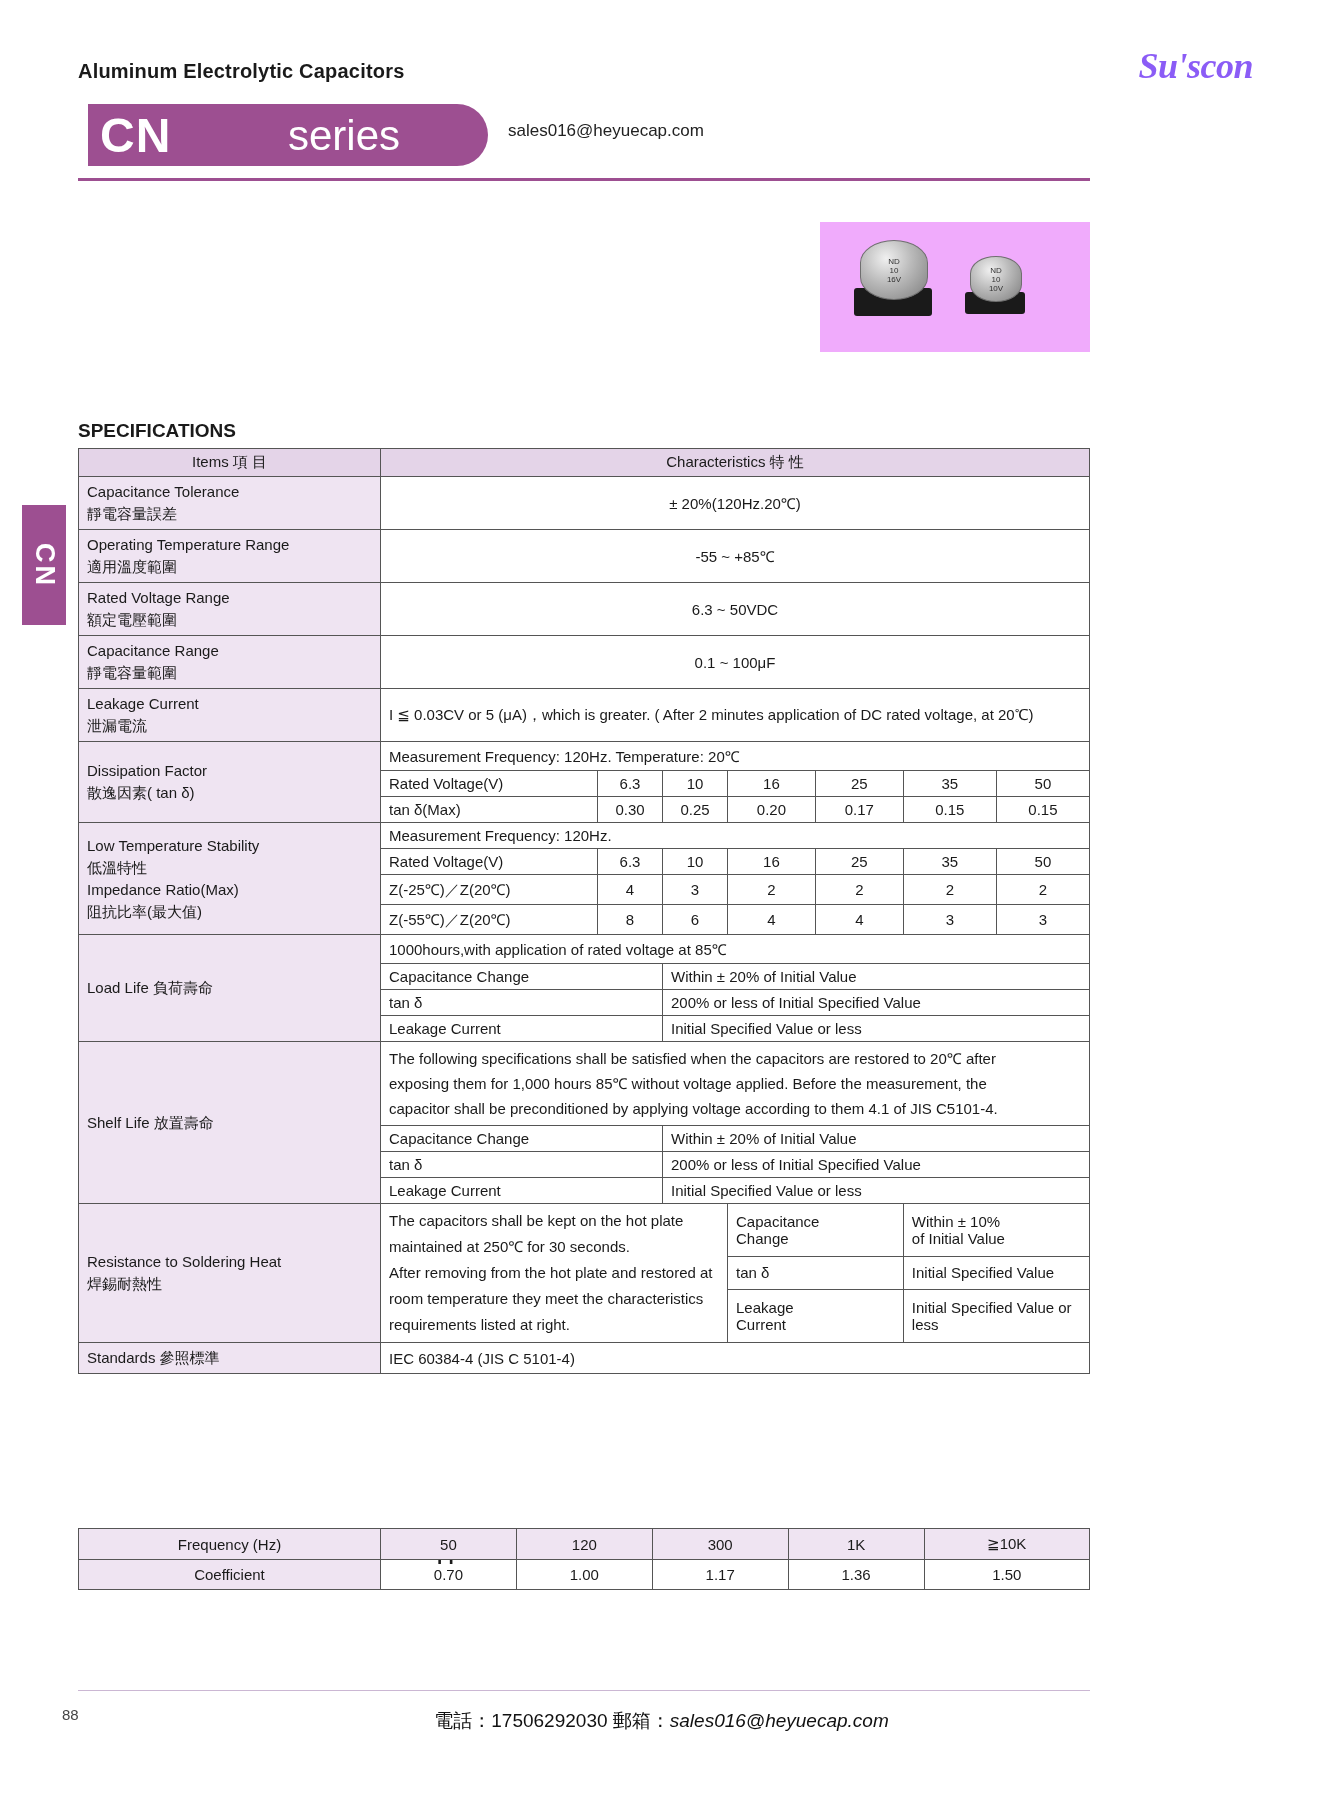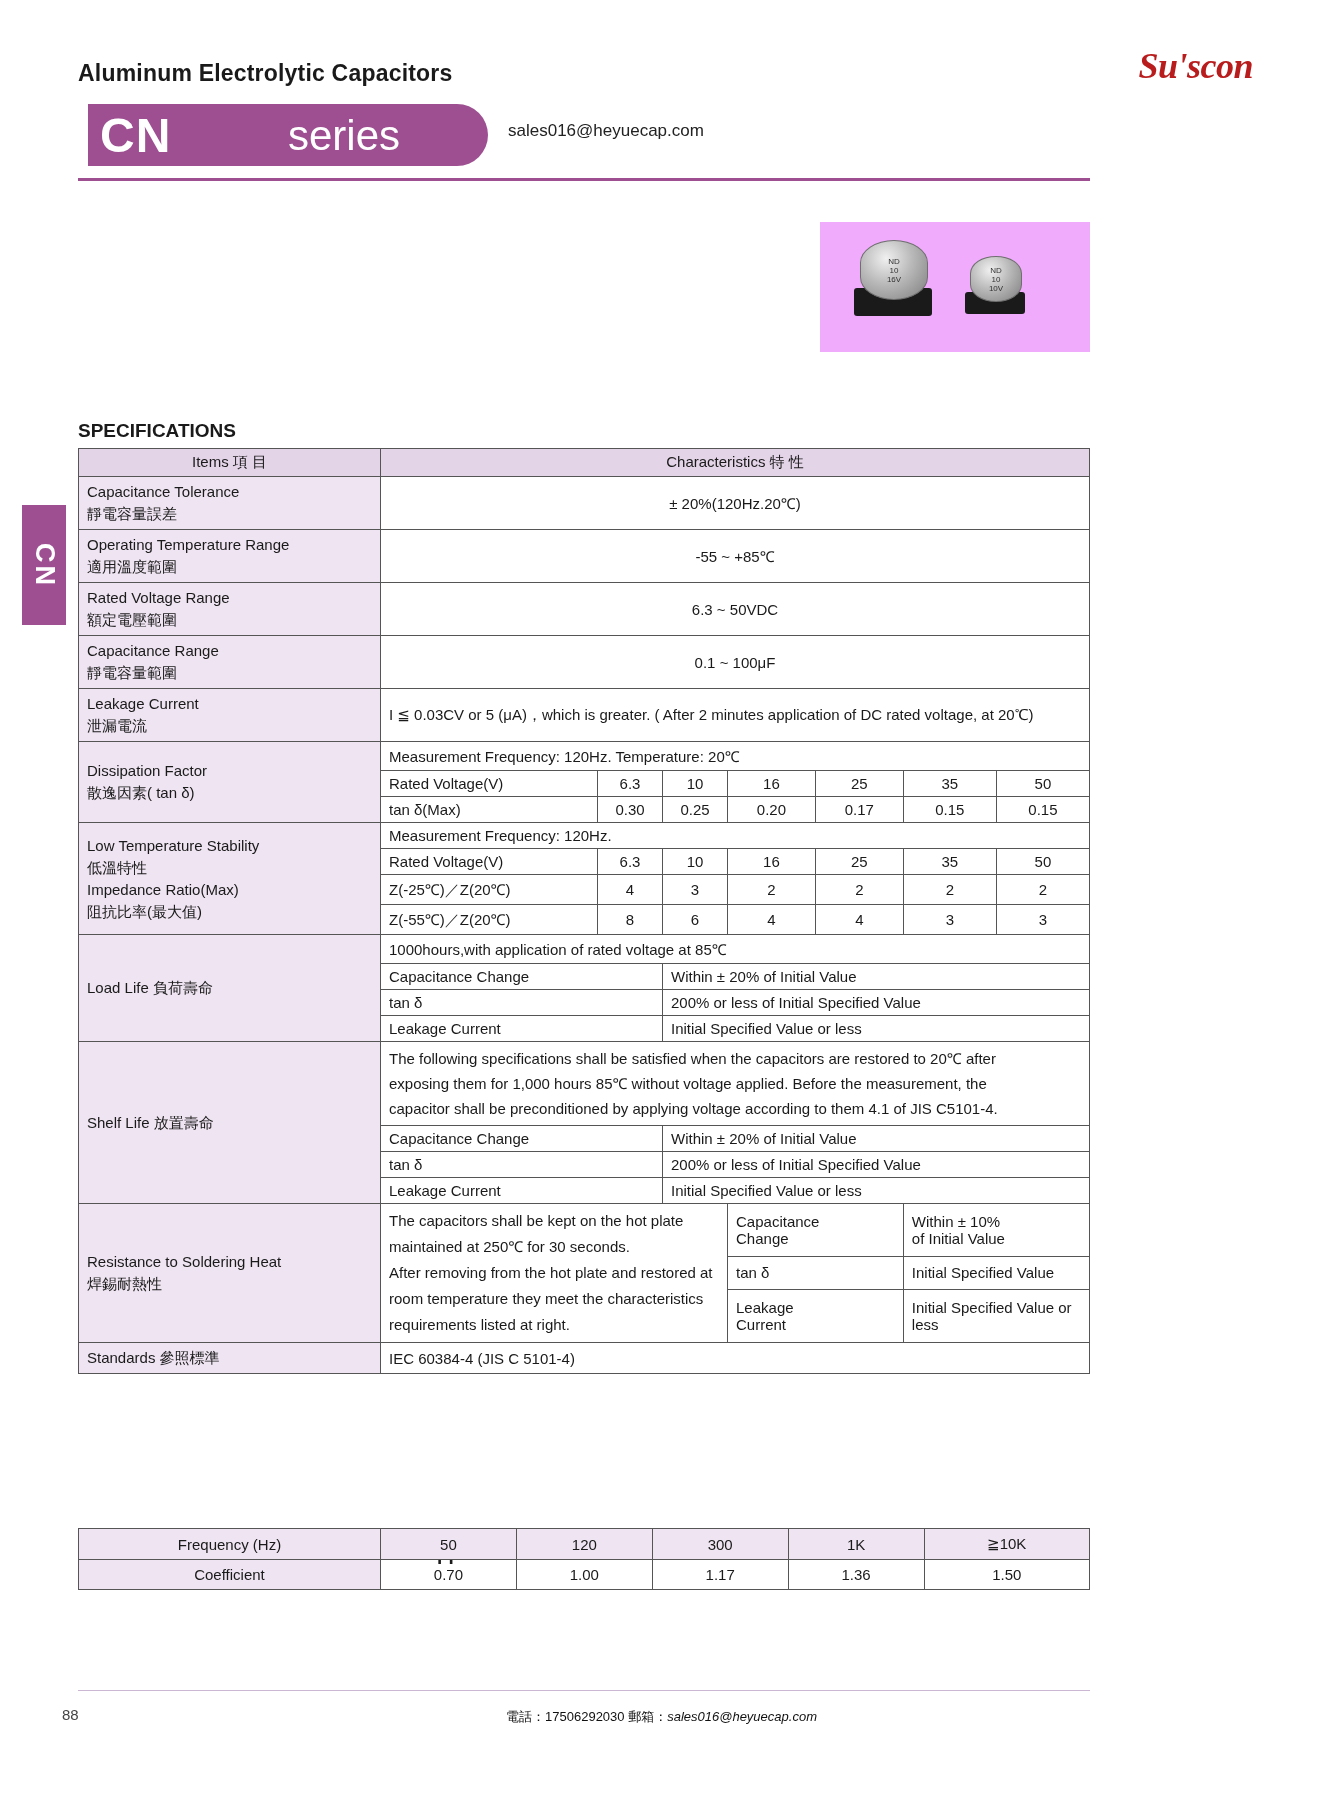--- a/index.html
+++ b/index.html
@@ -9,26 +9,26 @@
     font-family:"Liberation Sans", sans-serif;
     color:#1a1a1a;
     position:relative;
     overflow:hidden;
   }
   .page{position:relative; width:1323px; height:1795px;}
 
   
   .top-title{
     position:absolute; left:78px; top:60px;
-    font-size:23px; font-weight:bold; letter-spacing:0.2px;
+    font-size:20px; font-weight:bold; letter-spacing:0.2px;
   }
   .brand{
     position:absolute; right:70px; top:45px;
     font-size:36px; font-weight:bold; font-style:italic;
-    color:#b91c1c; font-family:"Liberation Serif", serif;
+    color:#8b5cf6; font-family:"Liberation Serif", serif;
     letter-spacing:-0.5px;
   }
   .series-bar{
     position:absolute; left:88px; top:104px;
     width:400px; height:62px;
     background:#9d4f91;
     border-top-right-radius:34px; border-bottom-right-radius:34px;
   }
   .series-code{
     position:absolute; left:100px; top:108px;
@@ -128,21 +128,21 @@
   
   .foot-line{
     position:absolute; left:78px; top:1690px; width:1012px; height:1px;
     background:#cbb7d3;
   }
   .page-num{
     position:absolute; left:62px; top:1706px; font-size:15px; color:#444;
   }
   .foot-contact{
     position:absolute; left:0; top:1708px; width:1323px;
-    text-align:center; font-size:13px; color:#111;
+    text-align:center; font-size:19px; color:#111;
   }
   .foot-contact .mail{font-style:italic;}
 </style>
 </head>
 <body>
 
 <div class="page">
 
   <div class="top-title">Aluminum Electrolytic Capacitors</div>
   <div class="brand">Su'scon</div>

